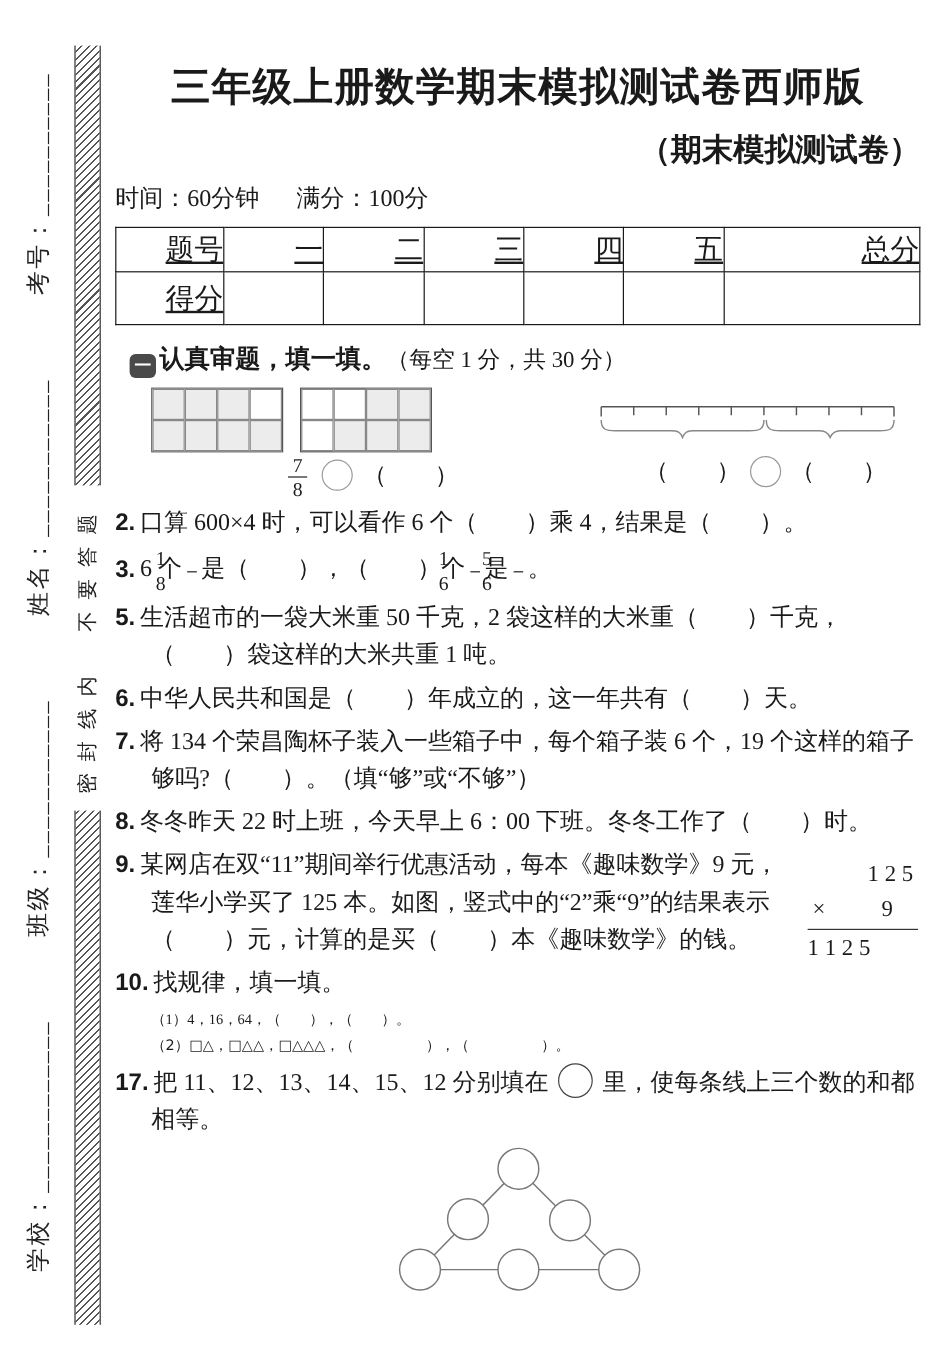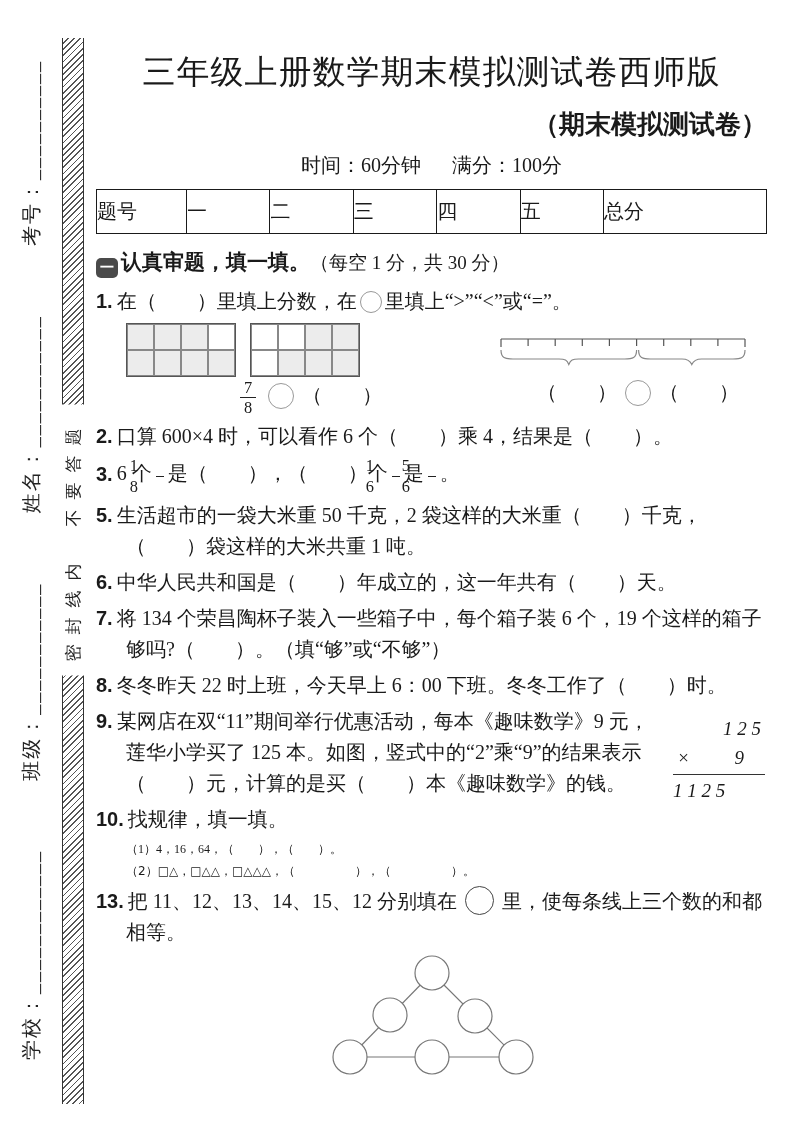--- a/index.html
+++ b/index.html
@@ -14,32 +14,32 @@
   .seal-text { position:absolute; left:73px; top:540px; transform:translate(-50%,-50%) rotate(-90deg);
     background:#fff; padding:0 14px; font-size:17px; letter-spacing:10px; white-space:nowrap;
     color:#222; z-index:2; }
   .sidebar-fields { position:absolute; left:8px; top:60px; width:1000px; height:46px;
     transform-origin:0 0; transform:rotate(-90deg) translateX(-1000px);
     font-size:20px; letter-spacing:2px; white-space:nowrap; color:#222;
     display:flex; align-items:center; justify-content:space-between; }
 
   
   .content { position:absolute; left:96px; top:50px; width:671px; }
-  .doc-title { text-align:center; font-size:33px; font-weight:normal; letter-spacing:1px; margin-bottom:12px; }
+  .doc-title { text-align:center; font-size:33px; font-weight:bold; letter-spacing:1px; margin-bottom:12px; }
   .doc-subtitle { text-align:right; font-size:26px; font-weight:600; margin-bottom:10px; }
-  .doc-meta { text-align:center; font-size:20px; margin-bottom:10px; }
+  .doc-meta { text-align:left; font-size:20px; margin-bottom:10px; }
   .doc-meta span + span { margin-left:26px; }
 
   table.score { width:100%; border-collapse:collapse; margin-bottom:14px; }
-  table.score td { border:1.8px solid #1a1a1a; text-align:left; font-size:20px; }
+  table.score td { border:1.8px solid #1a1a1a; text-align:right; font-size:24px;text-decoration:underline; }
   table.score tr:first-child td { height:37px; }
   table.score tr:last-child td { height:44px; }
   table.score td:first-child { width:90px; }
 
-  .sec-header { font-size:21px; margin:2px 0 8px; }
+  .sec-header { font-size:21px; margin:2px 12px 8px; }
   .sec-badge { display:inline-flex; width:22px; height:20px; background:#4a4a4a; border-radius:5px;
     color:#fff; font-size:14px; font-weight:bold; align-items:center; justify-content:center;
     vertical-align:-3px; margin-right:3px; overflow:hidden; }
   .sec-title { font-weight:bold; font-family:"Liberation Sans","DejaVu Sans",sans-serif; }
   .sec-note { font-size:19px; }
 
   .q { font-size:20px; line-height:1.55; margin:5px 0; padding-left:30px; text-indent:-30px; }
   .qnum { font-weight:bold; font-family:"Liberation Sans","DejaVu Sans",sans-serif; margin-right:4px; }
   .qsub { font-size:12px; line-height:1.6; margin:3px 0; padding-left:30px; }
 
@@ -99,30 +99,36 @@
       <tbody>
           <tr>
         <td>题号</td>
         <td>一</td>
         <td>二</td>
         <td>三</td>
         <td>四</td>
         <td>五</td>
         <td>总分</td>
       </tr>
+      <tr>
+        <td>得分</td>
+        <td></td>
+        <td></td>
+        <td></td>
+        <td></td>
+        <td></td>
+        <td></td>
+      </tr>
     </tbody>
       </table>
 
     <div class="sec-header">
       <span class="sec-badge">一</span><span class="sec-title">认真审题，填一填。</span><span class="sec-note">（每空 1 分，共 30 分）</span>
     </div>
 
-    <p class="q">
-      <span class="qnum">1.</span><span>在（　　）里填上分数，在</span><span class="cmp" style="width:22px;height:22px;vertical-align:-5px;margin:0 3px;"></span><span>里填上“&gt;”“&lt;”或“=”。</span>
-    </p>
 
     <div class="fig-row">
       <div class="grid">
           <div class="cell sh"></div>
           <div class="cell sh"></div>
           <div class="cell sh"></div>
           <div class="cell"></div>
           <div class="cell sh"></div>
           <div class="cell sh"></div>
           <div class="cell sh"></div>
@@ -189,36 +195,36 @@
 
     <p class="q"><span class="qnum">5.</span><span>生活超市的一袋大米重 50 千克，2 袋这样的大米重（　　）千克，（　　）袋这样的大米共重 1 吨。</span></p>
 
     <p class="q"><span class="qnum">6.</span><span>中华人民共和国是（　　）年成立的，这一年共有（　　）天。</span></p>
 
     <p class="q"><span class="qnum">7.</span><span>将 134 个荣昌陶杯子装入一些箱子中，每个箱子装 6 个，19 个这样的箱子够吗?（　　）。（填“够”或“不够”）</span></p>
 
     <p class="q"><span class="qnum">8.</span><span>冬冬昨天 22 时上班，今天早上 6：00 下班。冬冬工作了（　　）时。</span></p>
 
     <p class="q">
-      <span class="mult" style="text-indent:0;font-style:italic;">
+      <span class="mult" style="text-indent:0;">
         <span class="m-top" style="display:block;">1 2 5</span>
         <span class="m-op">
             <span>×</span>
             <span>9</span>
           </span>
         <span class="m-res" style="display:block;">1 1 2 5</span>
       </span>
       <span class="qnum">9.</span><span>某网店在双“11”期间举行优惠活动，每本《趣味数学》9 元，莲华小学买了 125 本。如图，竖式中的“2”乘“9”的结果表示（　　）元，计算的是买（　　）本《趣味数学》的钱。</span>
     </p>
 
     <p class="q" style="clear:none;"><span class="qnum">10.</span><span>找规律，填一填。</span></p>
     <p class="qsub">（1）4，16，64，（　　），（　　）。</p>
     <p class="qsub shape-font">（2）□△，□△△，□△△△，（　　　　　），（　　　　　）。</p>
 
-    <p class="q"><span class="qnum">13.</span><span>把 11、12、13、14、15、12 分别填在</span><span class="cmp q11c"></span><span>里，使每条线上三个数的和都相等。</span></p>
+    <p class="q"><span class="qnum">17.</span><span>把 11、12、13、14、15、12 分别填在</span><span class="cmp q11c"></span><span>里，使每条线上三个数的和都相等。</span></p>
 
     <div class="tri-fig">
       <svg width="212" height="126" viewBox="0 0 212 126">
         <g stroke="#777" stroke-width="1.2">
           <line x1="106" y1="20" x2="24" y2="104"></line>
           <line x1="106" y1="20" x2="190" y2="104"></line>
           <line x1="24" y1="104" x2="190" y2="104"></line>
         </g>
         <g fill="#fff" stroke="#777" stroke-width="1.2">
           <circle cx="106" cy="20" r="17"></circle>

